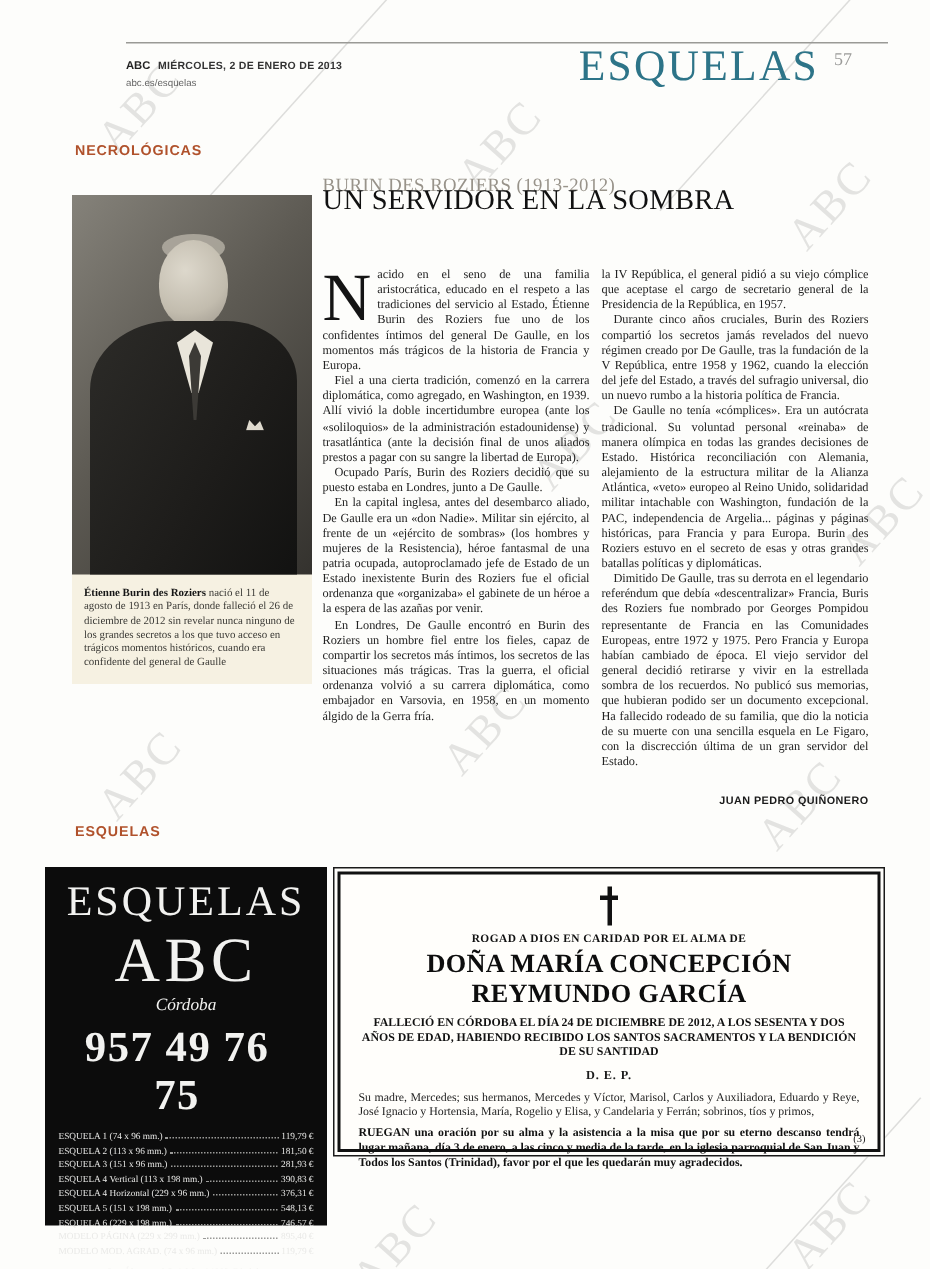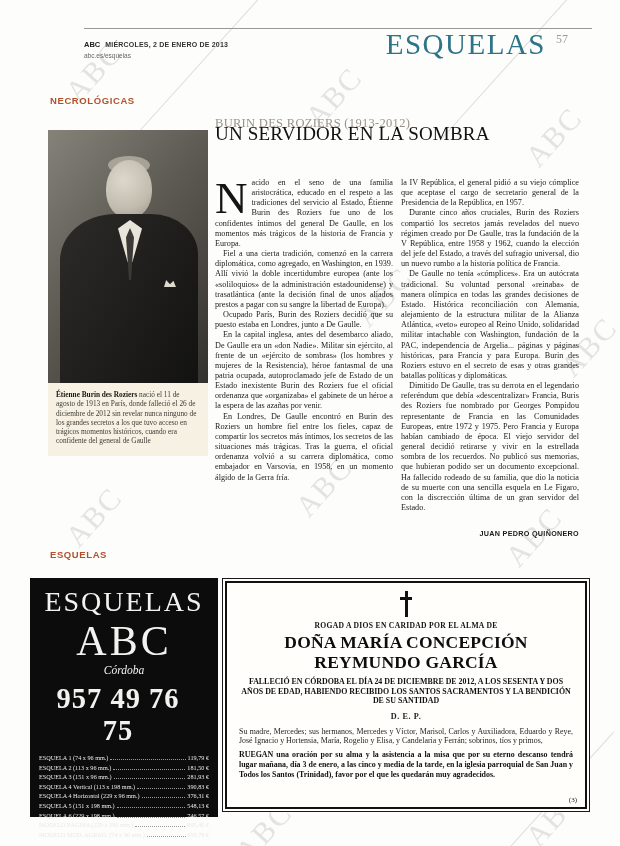--- a/index.html
+++ b/index.html
@@ -58,21 +58,21 @@
   .ad-title{font-size:28px;letter-spacing:2px;margin-top:2px;}
   .ad-brand{font-size:42px;letter-spacing:3px;line-height:42px;margin-top:2px;}
   .ad-city{font-style:italic;font-size:11.5px;margin-top:2px;}
   .ad-phone{font-size:28.5px;font-weight:bold;letter-spacing:1px;margin:7px 12px 6px 0;}
   .rates{font-size:6.2px;line-height:9.6px;text-align:left;color:#e9e9e7;}
   .rate-row{display:flex;align-items:baseline;white-space:nowrap;}
   .rate-leader{flex:1;border-bottom:1px dotted #9a9a98;margin:0 2px 1px 2px;min-width:4px;}
   .ad-address{font-size:6.6px;margin-top:6px;}
   .ad-note{font-size:6.6px;margin-top:3px;}
   
-  .notice{position:absolute;left:222px;top:578px;width:368px;height:234px;box-sizing:border-box;
+  .notice{position:absolute;left:222px;top:578px;width:368px;height:193px;box-sizing:border-box;
       border:1px solid #1a1a1a;padding:2px;background:#fffefb;}
   .notice-inner{border:2px solid #111;height:100%;box-sizing:border-box;position:relative;
       padding:8px 12px 0 12px;text-align:center;}
   .cross{position:relative;width:16px;height:26px;margin:0 auto 4px auto;}
   .cross .v{position:absolute;left:6.5px;top:0;width:3px;height:26px;background:#111;}
   .cross .h{position:absolute;left:2px;top:6px;width:12px;height:3px;background:#111;}
   .invocation{font-weight:bold;font-size:7.6px;letter-spacing:.3px;color:#111;}
   .dec-name{font-weight:bold;font-size:17.5px;line-height:19.5px;color:#0d0d0d;margin-top:3px;letter-spacing:.2px;}
   .death-line{font-weight:bold;font-size:7.9px;line-height:9.6px;margin-top:5px;color:#111;}
   .dep{font-weight:bold;font-size:8.2px;margin-top:6px;letter-spacing:.6px;}

